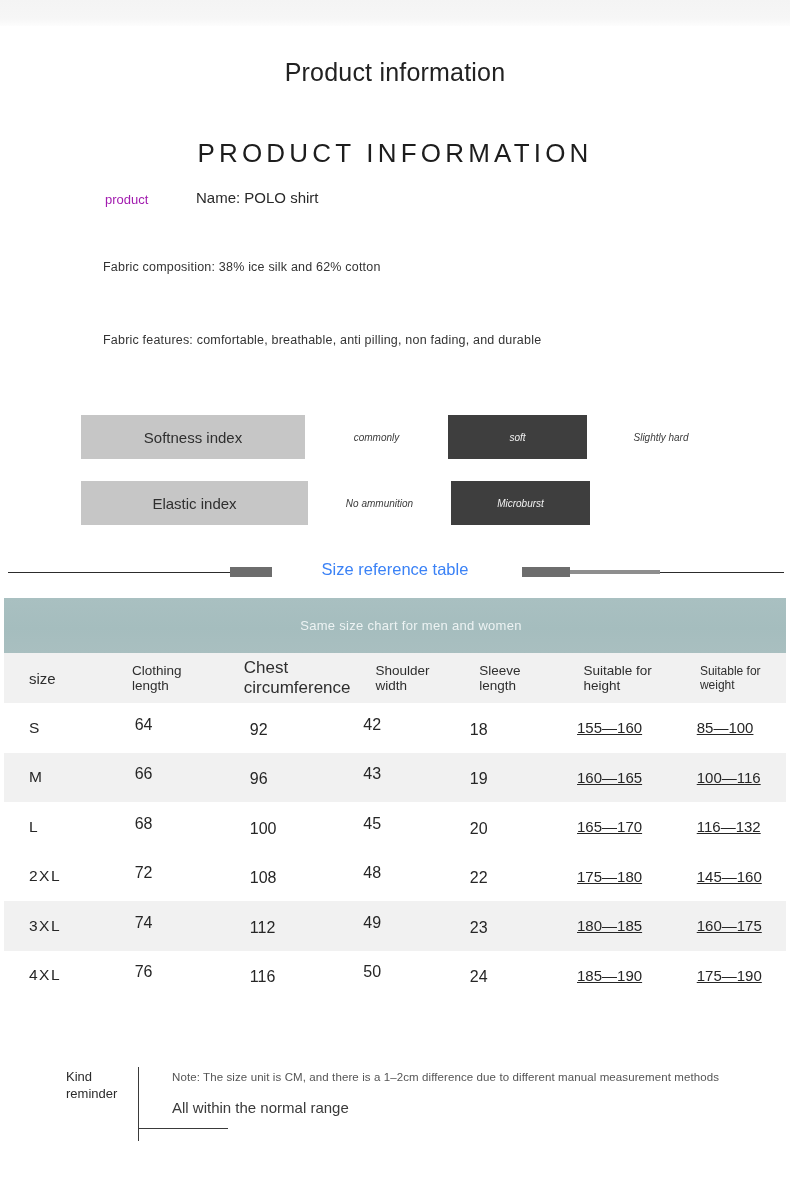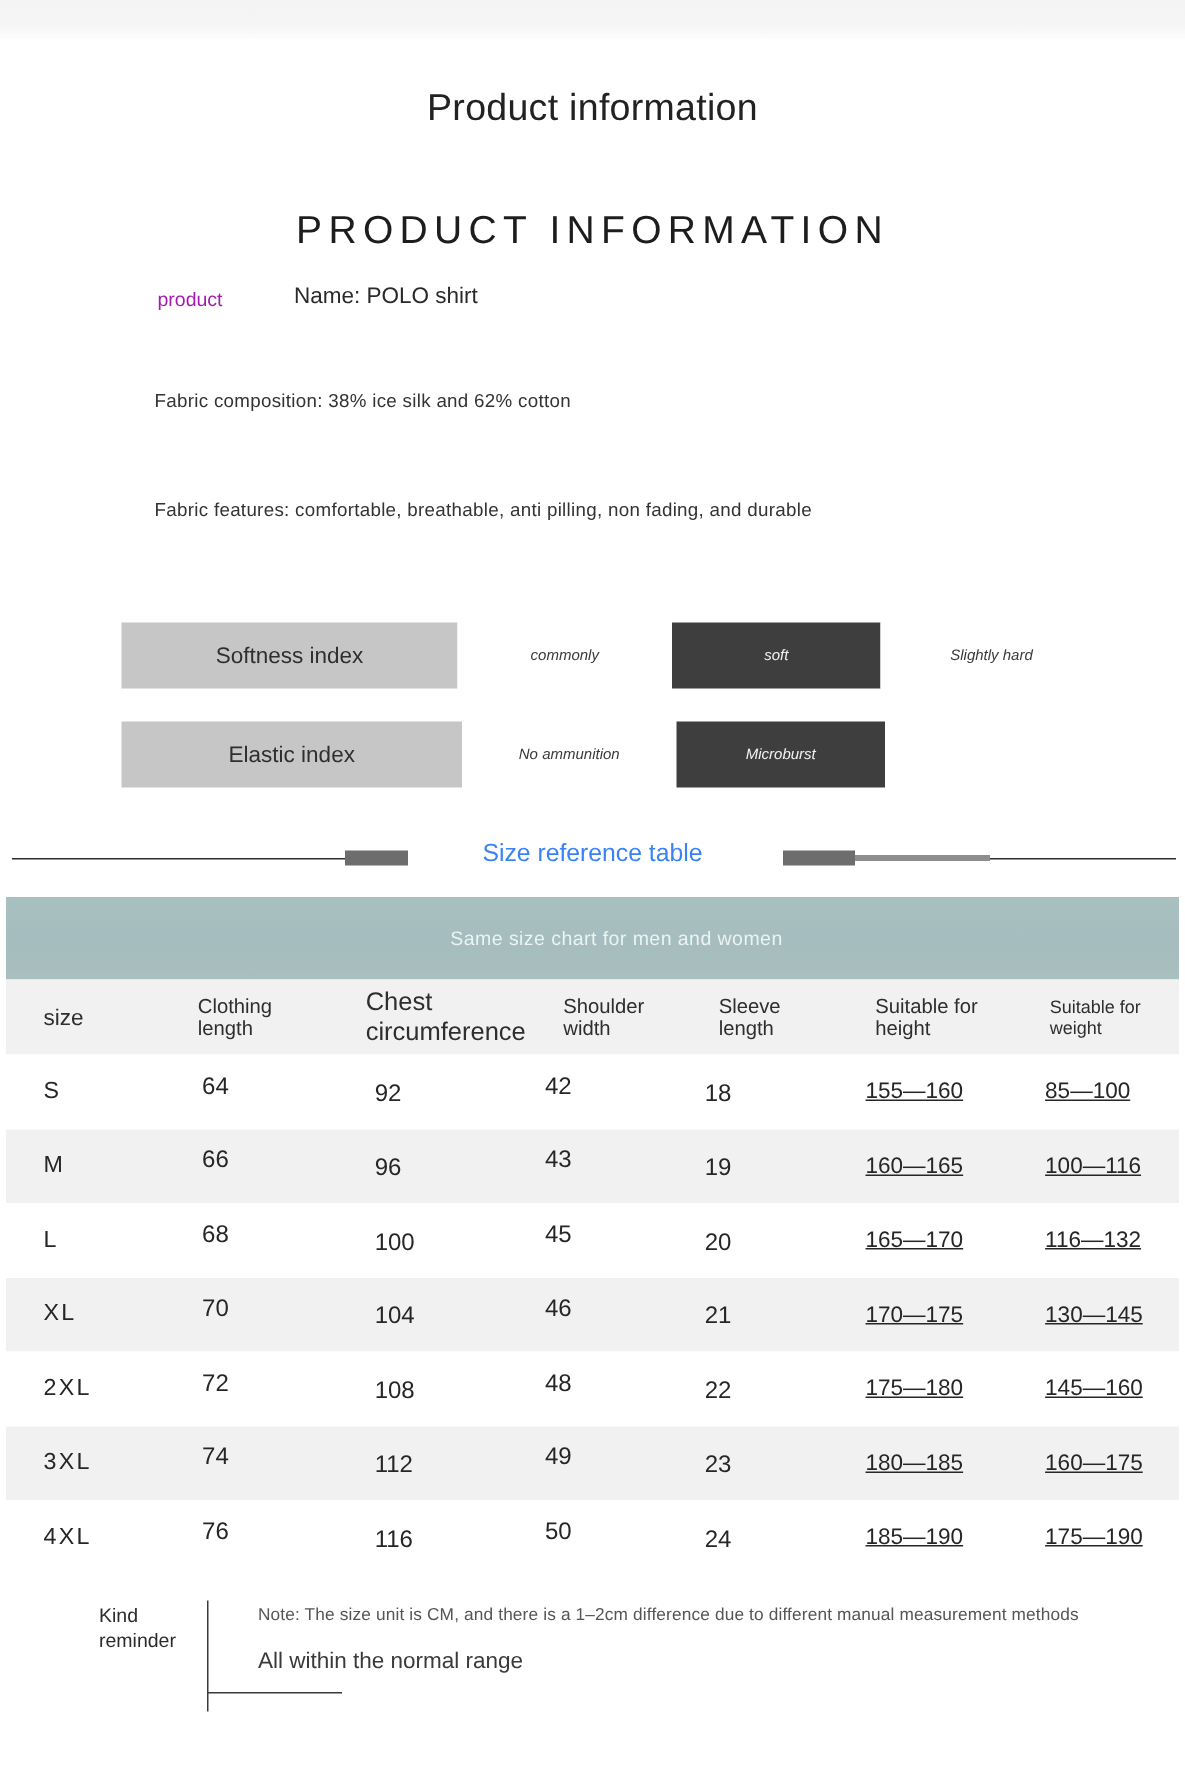--- a/index.html
+++ b/index.html
@@ -326,29 +326,20 @@
   <div class="trow odd">
     <div class="col c-size">L</div>
     <div class="col c-len">68</div>
     <div class="col c-chest">100</div>
     <div class="col c-shld">45</div>
     <div class="col c-slv">20</div>
     <div class="col c-hgt">165—170</div>
     <div class="col c-wgt">116—132</div>
   </div>
 
-  <div class="trow even">
-    <div class="col c-size">XL</div>
-    <div class="col c-len">70</div>
-    <div class="col c-chest">104</div>
-    <div class="col c-shld">46</div>
-    <div class="col c-slv">21</div>
-    <div class="col c-hgt">170—175</div>
-    <div class="col c-wgt">130—145</div>
-  </div>
 
   <div class="trow odd">
     <div class="col c-size">2XL</div>
     <div class="col c-len">72</div>
     <div class="col c-chest">108</div>
     <div class="col c-shld">48</div>
     <div class="col c-slv">22</div>
     <div class="col c-hgt">175—180</div>
     <div class="col c-wgt">145—160</div>
   </div>

